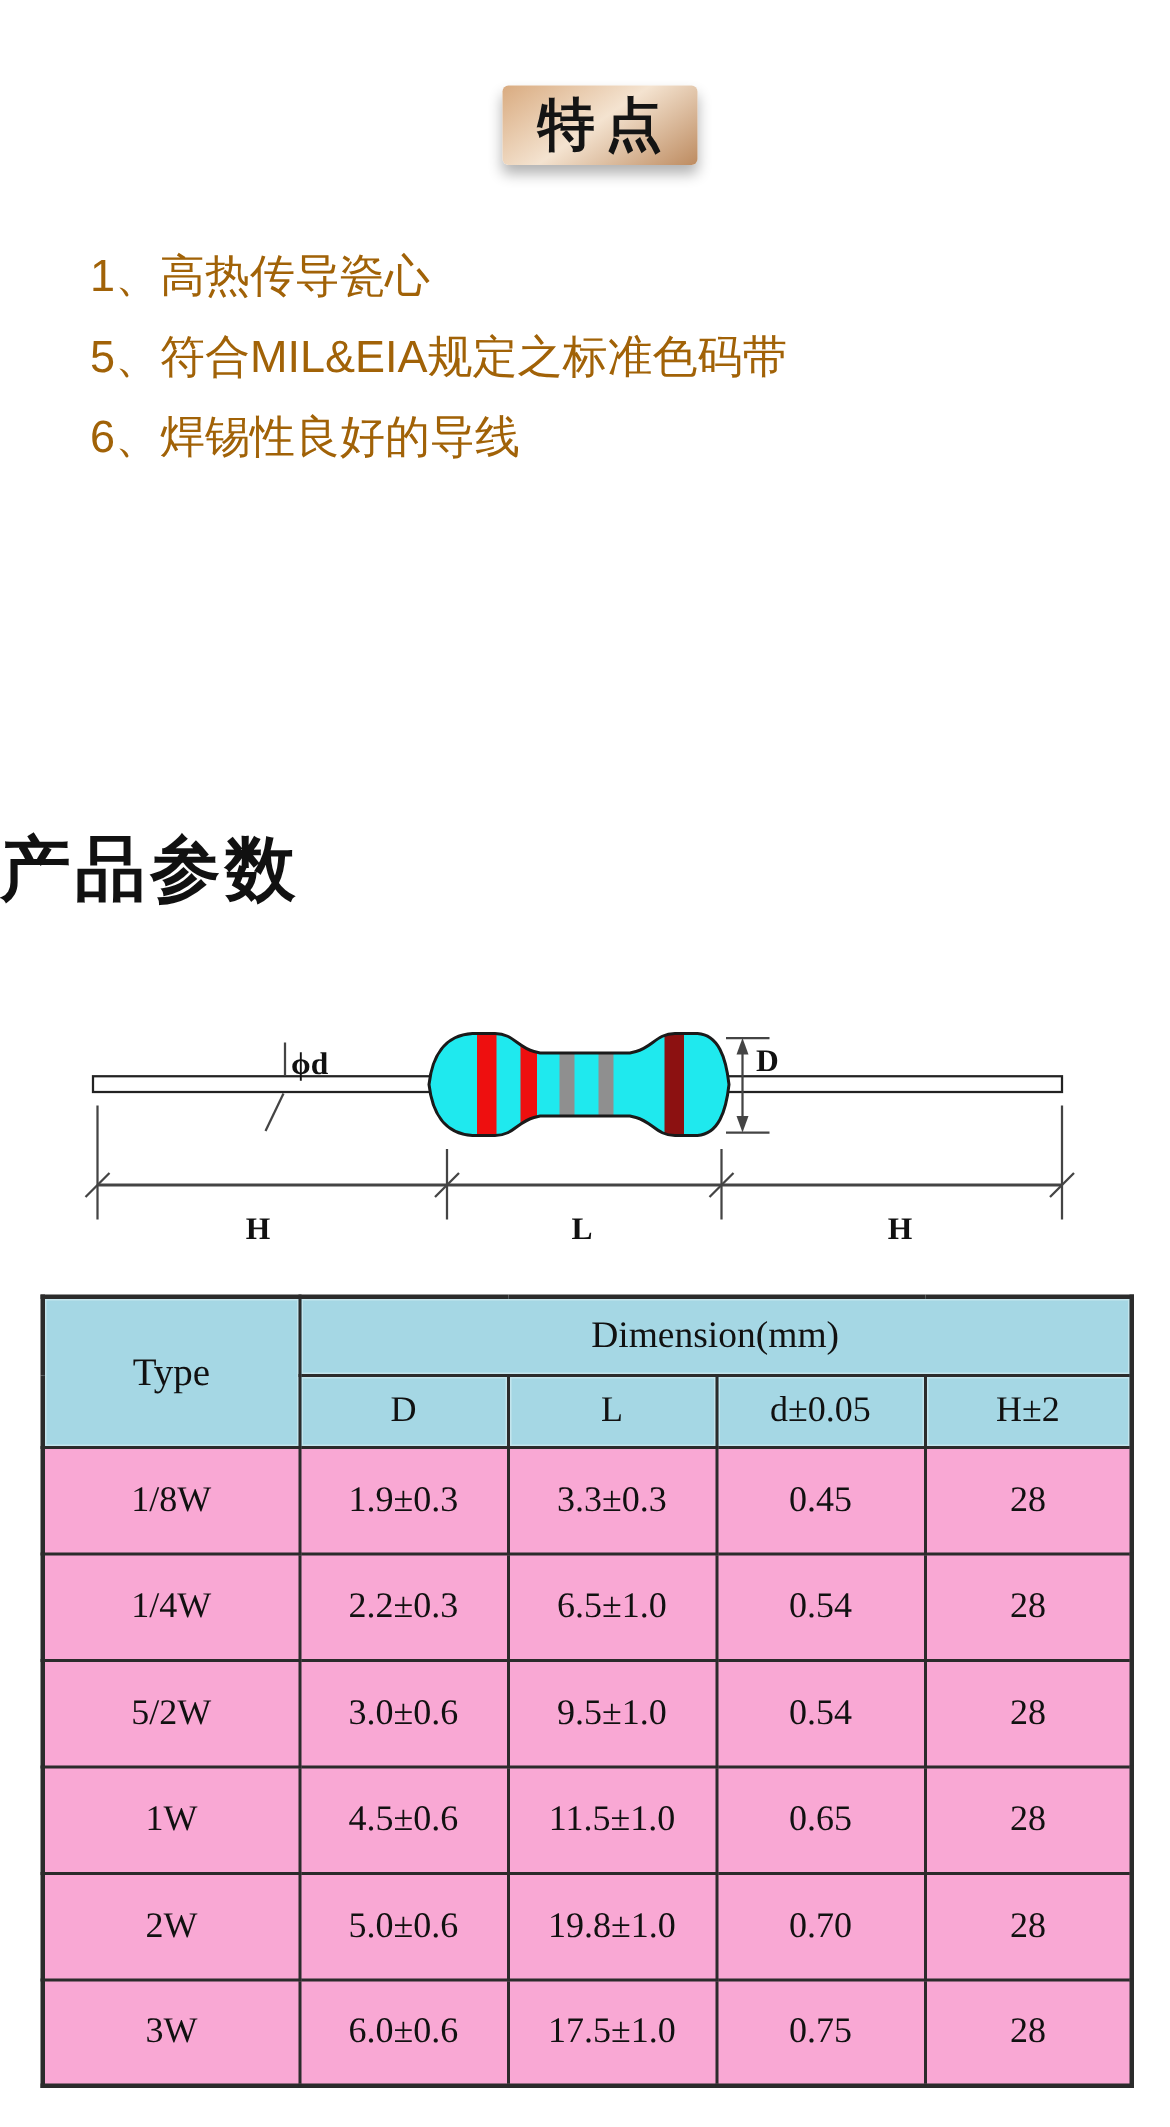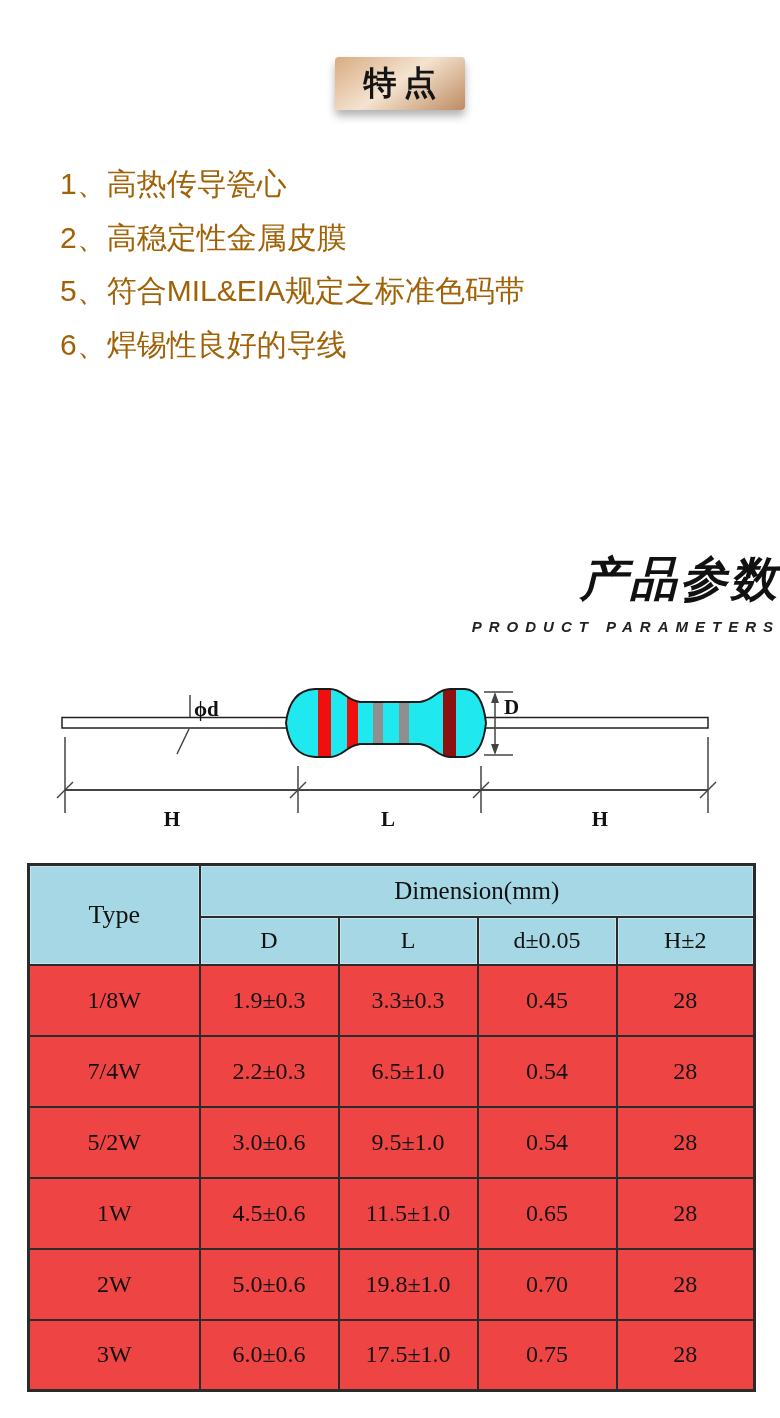--- a/index.html
+++ b/index.html
@@ -12,34 +12,34 @@
 
   
   .badge {
     left:335px; top:57px; width:130px; height:53px;
     background:linear-gradient(145deg, #d9ab80 0%, #f4e3d0 48%, #bd8b60 100%);
     border-radius:4px;
     box-shadow:0 6px 9px rgba(0,0,0,0.30);
     display:flex; align-items:center; justify-content:center;
   }
   .badge span {
-    font-size:33px; font-weight:bold; color:#141414;
+    font-size:38px; font-weight:bold; color:#141414;
     letter-spacing:7px; padding-left:7px;
   }
 
   
   .features { left:60px; top:158px; }
   .features ul { list-style:none; margin:0; padding:0; }
   .features li {
     height:53.5px; display:flex; align-items:center;
     font-size:30px; color:#a16207; white-space:nowrap;
   }
 
   
-  .section-title { left:0; top:549px; width:780px; text-align:right;font-style:italic; }
+  .section-title { left:0; top:549px; width:780px; text-align:left; }
   .section-title h1 {
     margin:0; font-size:47px; font-weight:bold; color:#111;
     letter-spacing:3px; line-height:60px;
   }
   .section-title .sub {
     margin-top:9px; font-size:15px; font-weight:bold; color:#222;
     letter-spacing:7px;
   }
 
   
@@ -59,41 +59,39 @@
   table.spec thead th {
     background:#a5d7e4;
     box-shadow:inset 0 0 0 1px rgba(255,255,255,0.35);
   }
   tr.group-row { height:52px; }
   tr.sub-row   { height:48px; }
   tr.data-row  { height:71px; }
   .th-type  { font-size:26px; }
   .th-group { font-size:25px; }
   .th-sub   { font-size:24px; }
-  td.cell   { font-size:24px; background:#ef4444; }
+  td.cell   { font-size:24px; background:#f9a8d4; }
 </style>
 </head>
 <body>
 
 <div class="abs badge">
   <span>特点</span>
 </div>
 
 <div class="abs features">
   <ul>
     <li>1、高热传导瓷心</li>
-    <li>2、高稳定性金属皮膜</li>
     <li>5、符合MIL&amp;EIA规定之标准色码带</li>
     <li>6、焊锡性良好的导线</li>
   </ul>
 </div>
 
 <div class="abs section-title">
   <h1>产品参数</h1>
-  <div class="sub">PRODUCT PARAMETERS</div>
 </div>
 
 <svg class="abs" style="left:0; top:655px;" width="780" height="190" viewBox="0 655 780 190">
   <defs>
     <clipPath id="bodyClip">
       <path d="M 286,723 C 288,705 296,690 315,689 L 330,689 C 342,689 345,698 356,701
                L 360,702 L 420,702 L 424,701 C 435,698 438,689 450,689 L 465,689
                C 479,690 484,705 486,723 C 484,741 479,756 465,757 L 450,757
                C 438,757 435,748 424,745 L 420,744 L 360,744 L 356,745
                C 345,748 342,757 330,757 L 315,757 C 296,756 288,741 286,723 Z"></path>
@@ -177,21 +175,21 @@
     </thead>
     <tbody>
       <tr class="data-row">
         <td class="cell">1/8W</td>
         <td class="cell">1.9±0.3</td>
         <td class="cell">3.3±0.3</td>
         <td class="cell">0.45</td>
         <td class="cell">28</td>
       </tr>
       <tr class="data-row">
-        <td class="cell">7/4W</td>
+        <td class="cell">1/4W</td>
         <td class="cell">2.2±0.3</td>
         <td class="cell">6.5±1.0</td>
         <td class="cell">0.54</td>
         <td class="cell">28</td>
       </tr>
       <tr class="data-row">
         <td class="cell">5/2W</td>
         <td class="cell">3.0±0.6</td>
         <td class="cell">9.5±1.0</td>
         <td class="cell">0.54</td>

